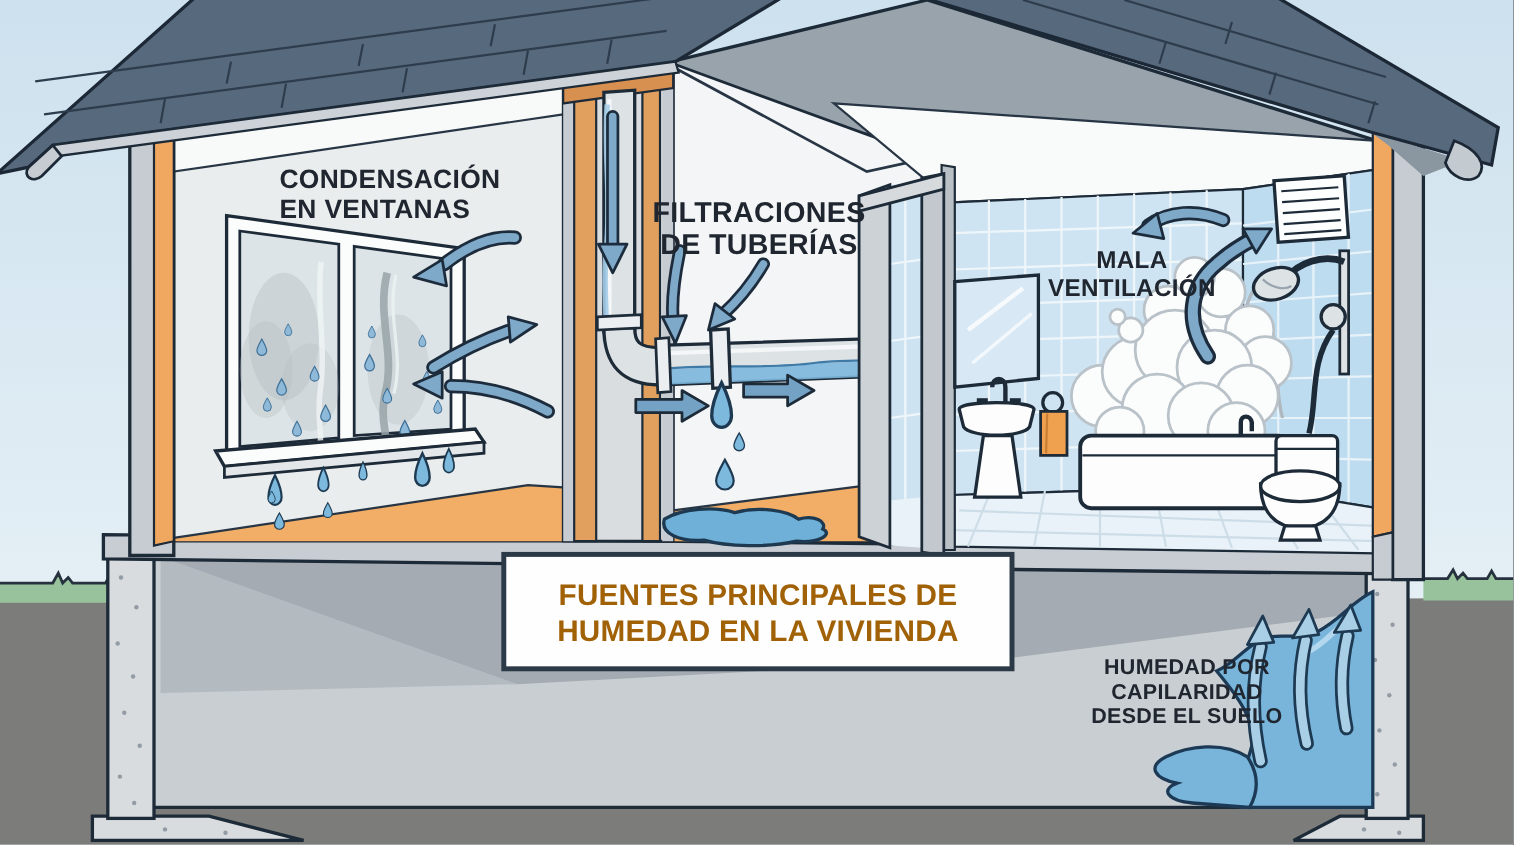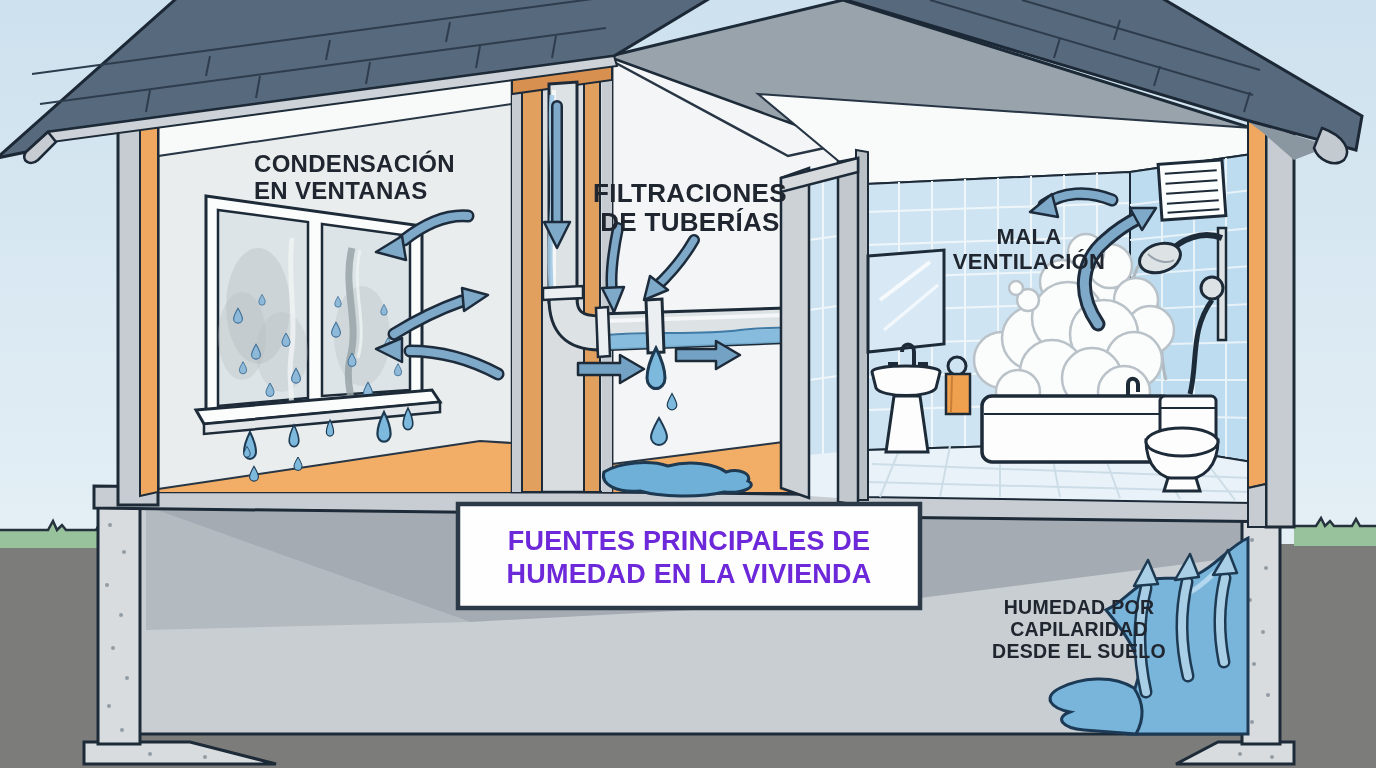--- a/index.html
+++ b/index.html
@@ -6,21 +6,21 @@
   #stage{position:relative;width:1376px;height:768px;overflow:hidden;
          font-family:"Liberation Sans",sans-serif;background:#d8e7f0;}
   #art{position:absolute;inset:0;}
   .lbl{position:absolute;font-weight:bold;color:#20262f;white-space:pre-line;
        line-height:1.13;letter-spacing:.3px;}
   .lbl.center{transform:translateX(-50%);text-align:center;}
   #lbl-cond{left:254px;top:150px;font-size:24px;text-align:left;}
   #lbl-pipe{left:690px;top:179px;font-size:26px;}
   #lbl-vent{left:1000px;top:225px;font-size:22px;margin-left:29px;}
   #lbl-cap{left:1033px;top:597px;font-size:19.5px;line-height:1.12;margin-left:46px;}
-  #lbl-title{left:689px;top:525px;font-size:27px;line-height:1.22;color:#6d28d9;letter-spacing:.2px;}
+  #lbl-title{left:689px;top:525px;font-size:27px;line-height:1.22;color:#a16207;letter-spacing:.2px;}
 </style>
 </head>
 <body>
 
 <div id="stage">
 <svg id="art" viewBox="0 0 1376 768">
   <defs>
     <linearGradient id="sky" x1="0" y1="0" x2="0" y2="1">
       <stop offset="0" stop-color="#cde1ee"></stop>
           <stop offset="1" stop-color="#eef5f8"></stop>

